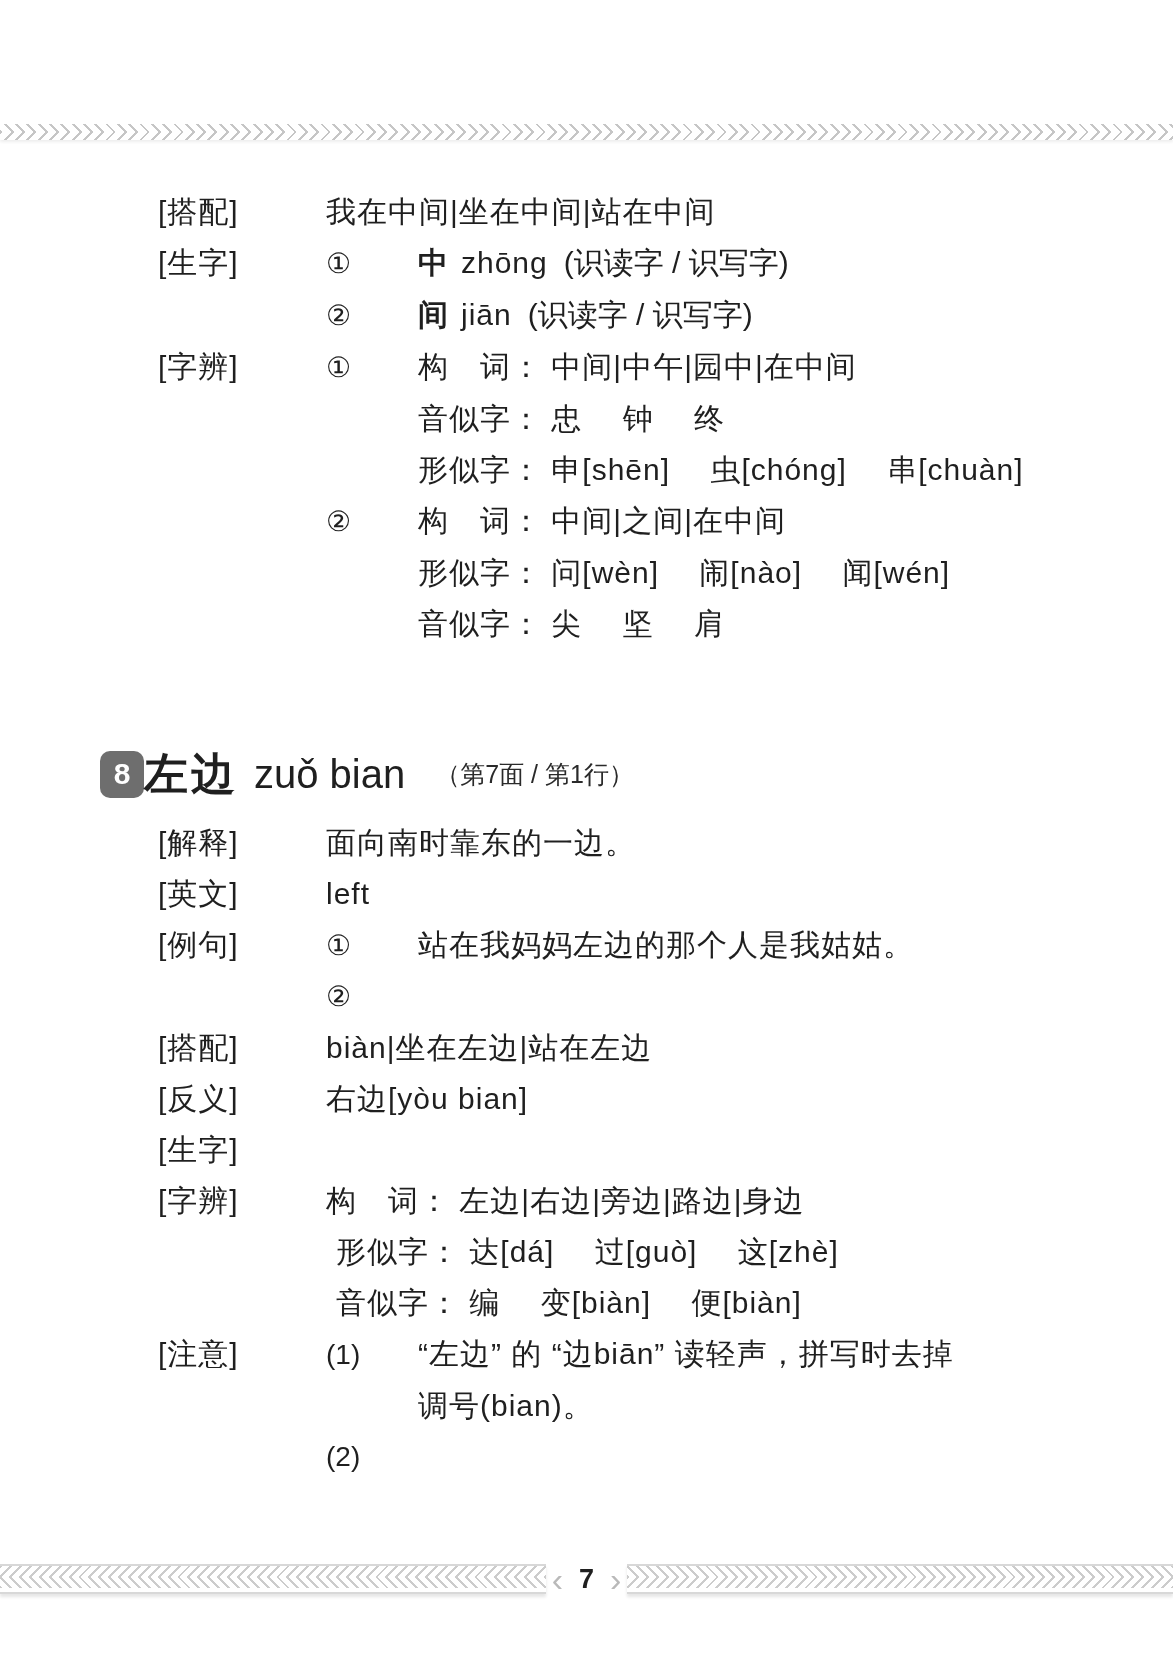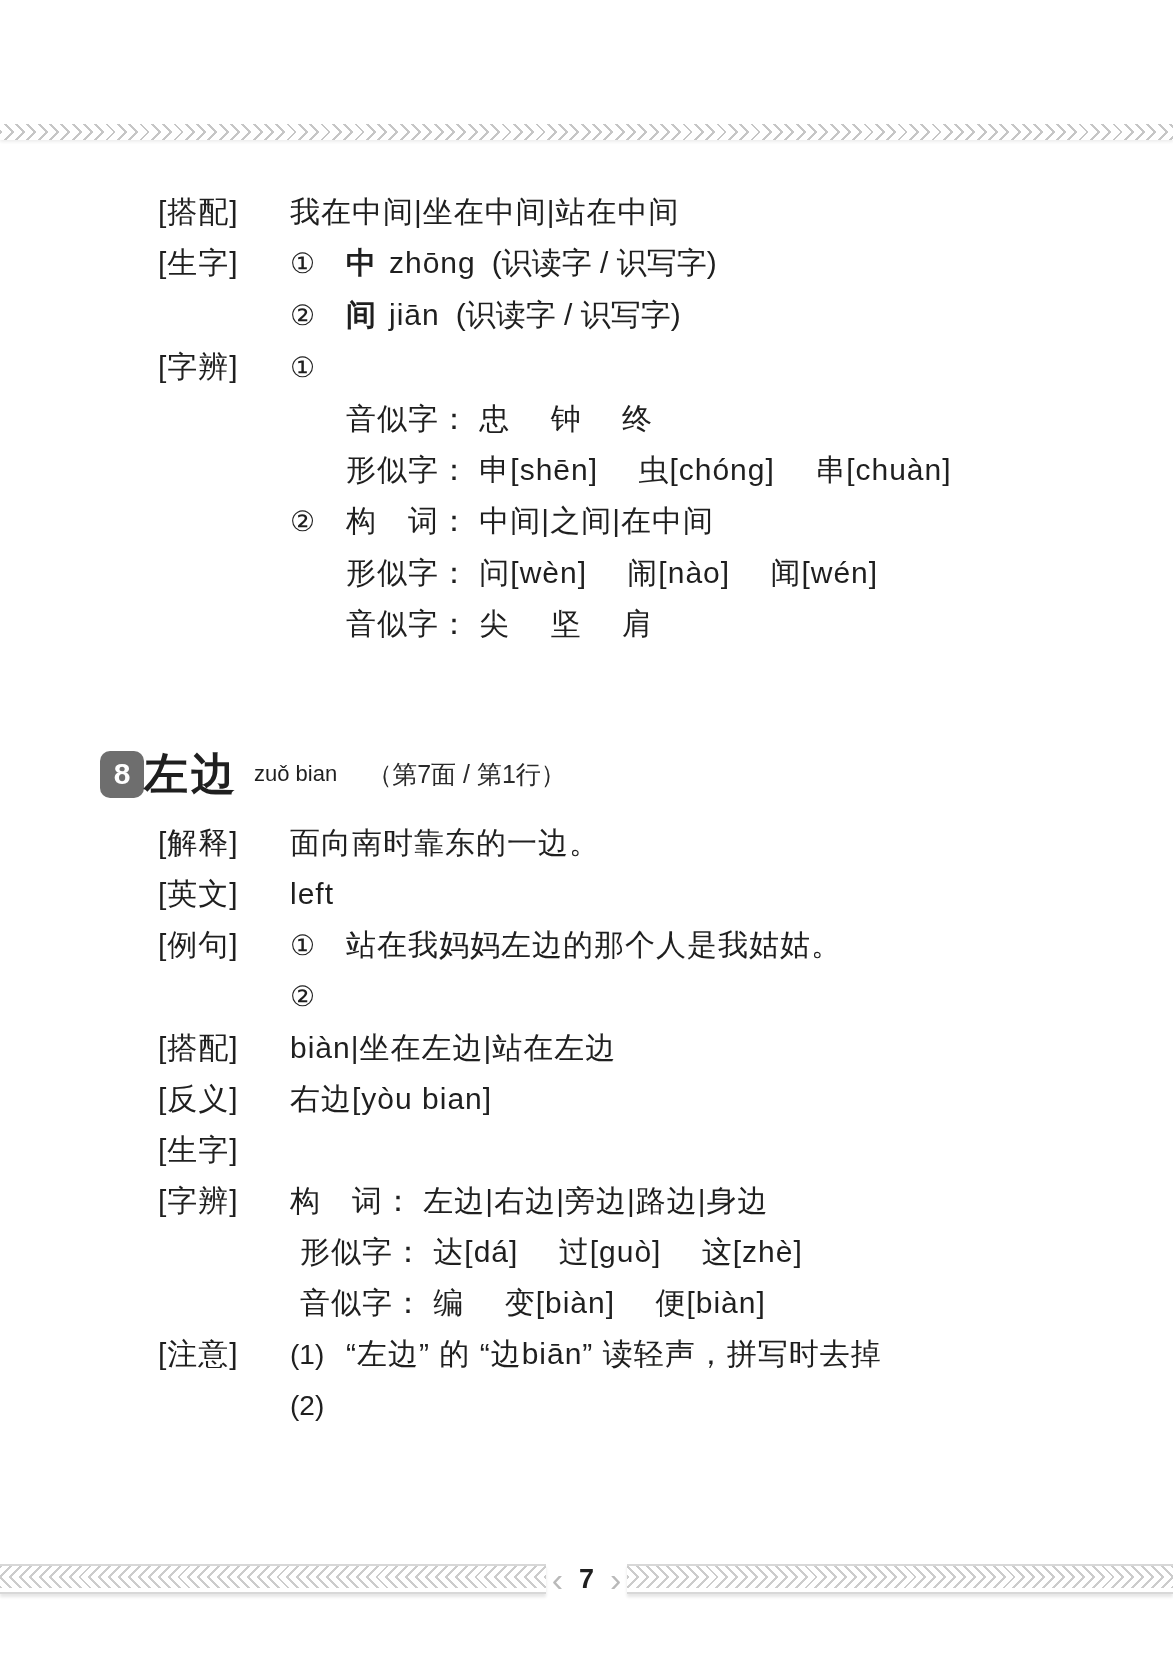--- a/index.html
+++ b/index.html
@@ -12,36 +12,36 @@
 
   
   .chev{position:absolute;left:0;width:100%;}
   .chev .half{height:8px;}
   .chev .h-a{background:repeating-linear-gradient(45deg,#c6c6c6 0 2px,transparent 2px 8px);}
   .chev .h-b{background:repeating-linear-gradient(135deg,#c6c6c6 0 2px,transparent 2px 8px);}
   .chev-top{top:124px;height:16px;box-shadow:0 2px 3px rgba(0,0,0,0.07);}
 
   
   .content{position:absolute;top:186px;left:158px;right:50px;}
-  .row{display:flex;align-items:baseline;min-height:51px;line-height:51px;font-size:30px;}
+  .row{display:flex;align-items:baseline;min-height:51px;line-height:51px;font-size:30px;gap:36px;}
   .lbl{display:inline-block;width:132px;flex-shrink:0;letter-spacing:1px;}
   .row.hei-label .lbl{font-weight:normal;}
   .num{display:inline-block;width:56px;flex-shrink:0;font-size:28px;}
   .body{letter-spacing:1px;white-space:nowrap;}
   .body.indent-sm{margin-left:10px;}
   .zi{font-weight:bold;margin-right:12px;}
   .py{margin-right:16px;}
   .note{letter-spacing:0;}
 
   
   .entry-head{display:flex;align-items:center;margin:96px 0 14px -58px;height:58px;}
   .badge{width:44px;height:47px;background:#6e6e6e;border-radius:10px;color:#fff;
          font-weight:bold;font-size:30px;display:flex;align-items:center;justify-content:center;flex-shrink:0;}
   .headword{font-size:44px;font-weight:bold;letter-spacing:3px;}
-  .head-py{font-size:22px;margin-left:16px;}
+  .head-py{font-size:40px;margin-left:16px;}
   .head-ref{font-size:25px;margin-left:30px;color:#2a2a2a;}
 
   
   .footer{position:absolute;top:1562px;left:0;right:0;height:34px;display:flex;align-items:center;}
   .band{flex:1;height:26px;border-top:2px solid #d8d8d8;border-bottom:2px solid #d8d8d8;
         box-shadow:0 3px 3px rgba(0,0,0,0.10);}
   .band .half{height:11px;}
   .band-left .h-a{background:repeating-linear-gradient(135deg,#cccccc 0 2px,transparent 2px 7px);}
   .band-left .h-b{background:repeating-linear-gradient(45deg,#cccccc 0 2px,transparent 2px 7px);}
   .band-right .h-a{background:repeating-linear-gradient(45deg,#cccccc 0 2px,transparent 2px 7px);}
@@ -76,20 +76,21 @@
       <div class="row hei-label">
         <span class="lbl"></span>
         <span class="num">②</span>
         <span class="body">
           <span class="zi">间</span><span class="py">jiān</span><span class="note">(识读字 / 识写字)</span>
         </span>
       </div>
       <div class="row">
         <span class="lbl">[字辨]</span>
         <span class="num">①</span>
+        <span class="body">构　词： 中间|中午|园中|在中间</span>
       </div>
       <div class="row">
         <span class="lbl"></span>
         <span class="num"></span>
         <span class="body">音似字： 忠　 钟　 终</span>
       </div>
       <div class="row">
         <span class="lbl"></span>
         <span class="num"></span>
         <span class="body">形似字： 申[shēn]　 虫[chóng]　 串[chuàn]</span>
@@ -159,20 +160,25 @@
         <span class="lbl"></span>
         <span class="body indent-sm">音似字： 编　 变[biàn]　 便[biàn]</span>
       </div>
       <div class="row">
         <span class="lbl">[注意]</span>
         <span class="num">(1)</span>
         <span class="body">“左边” 的 “边biān” 读轻声，拼写时去掉</span>
       </div>
       <div class="row">
         <span class="lbl"></span>
+        <span class="num"></span>
+        <span class="body">调号(bian)。</span>
+      </div>
+      <div class="row">
+        <span class="lbl"></span>
         <span class="num">(2)</span>
       </div>
     </div>
   </div>
 
   <div class="footer">
     <div class="band band-left">
       <div class="half h-a"></div>
         <div class="half h-b"></div>
     </div>

